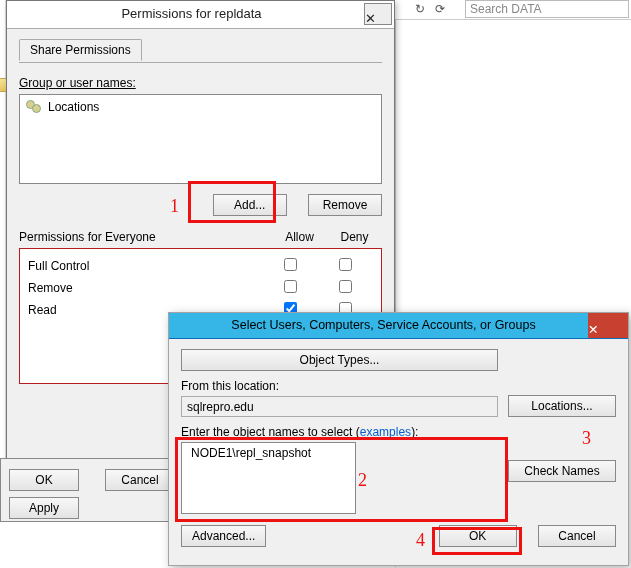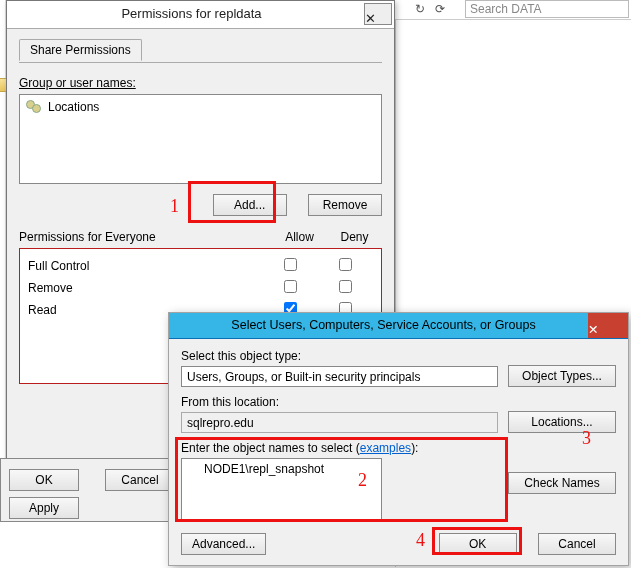--- a/index.html
+++ b/index.html
@@ -138,22 +138,22 @@
     background:#f0f0f0; padding:10px 12px;
   }
   .sel-row { display:grid; grid-template-columns: 1fr 108px; gap:10px; align-items:end; margin-bottom:8px; }
   .sel-label { font-size:12px; margin-bottom:3px; }
   .sel-field {
     border:1px solid #888; background:#fff; padding:3px 5px; font-size:12px;
     height:21px;
   }
   .sel-readonly { background:#f0f0f0; border:1px solid #aaa; }
   .sel-textarea {
-    border:1px solid #888; background:#fff; padding:3px 22px; font-size:12px;
-    height:64px; resize:none; font-family:inherit;
+    border:1px solid #888; background:#fff; padding:3px 9px; font-size:12px;
+    height:72px; resize:none; font-family:inherit;
   }
   .sel-footer {
     display:flex; justify-content:space-between; align-items:center;
     margin-top:6px;
   }
   .sel-link { color:#0060d0; text-decoration:underline; cursor:pointer; }
   
   .callout {
     position:absolute; border:3px solid #e11; pointer-events:none;
   }
@@ -238,24 +238,20 @@
 
 <div class="sel-dialog">
   <div class="sel-title">
     <span>Select Users, Computers, Service Accounts, or Groups</span>
     <div class="sel-close">
       <span>✕</span>
     </div>
   </div>
   <div class="sel-body">
     <div class="sel-row">
-      <div>
-        <div class="sel-label">Select this object type:</div>
-        <div class="sel-field">Users, Groups, or Built-in security principals</div>
-      </div>
       <span class="btn" style="min-width:100px">Object Types...</span>
     </div>
     <div class="sel-row">
       <div>
         <div class="sel-label">From this location:</div>
         <div class="sel-field sel-readonly">sqlrepro.edu</div>
       </div>
       <span class="btn" style="min-width:100px">Locations...</span>
     </div>
     <div class="sel-row" style="align-items:start">

